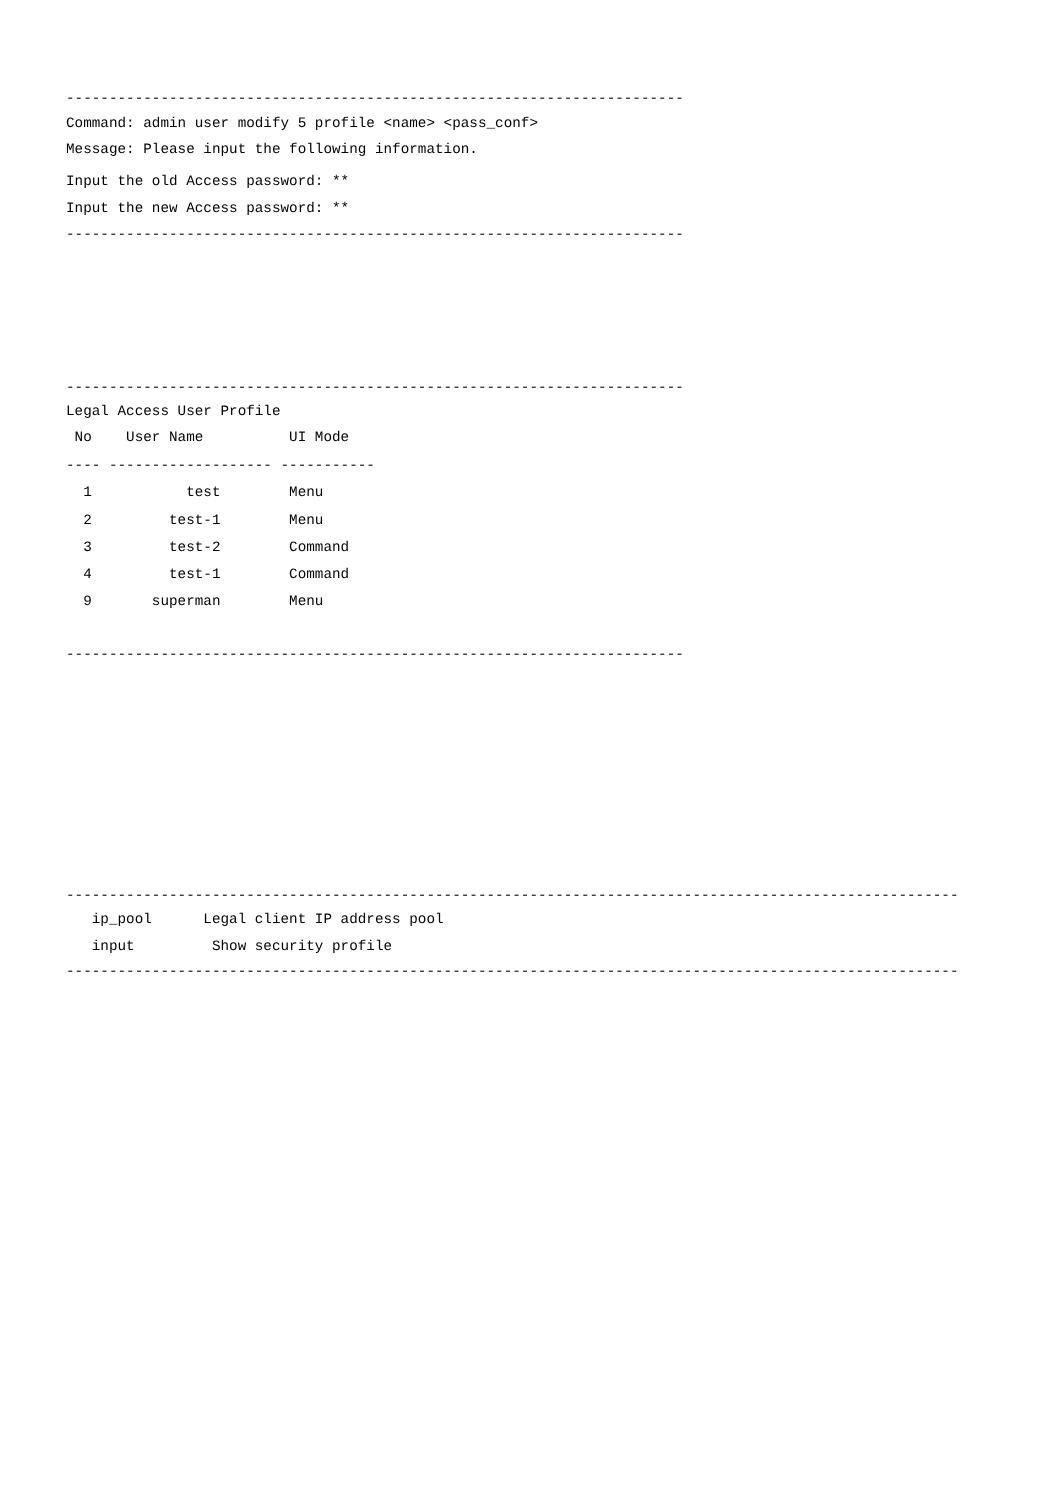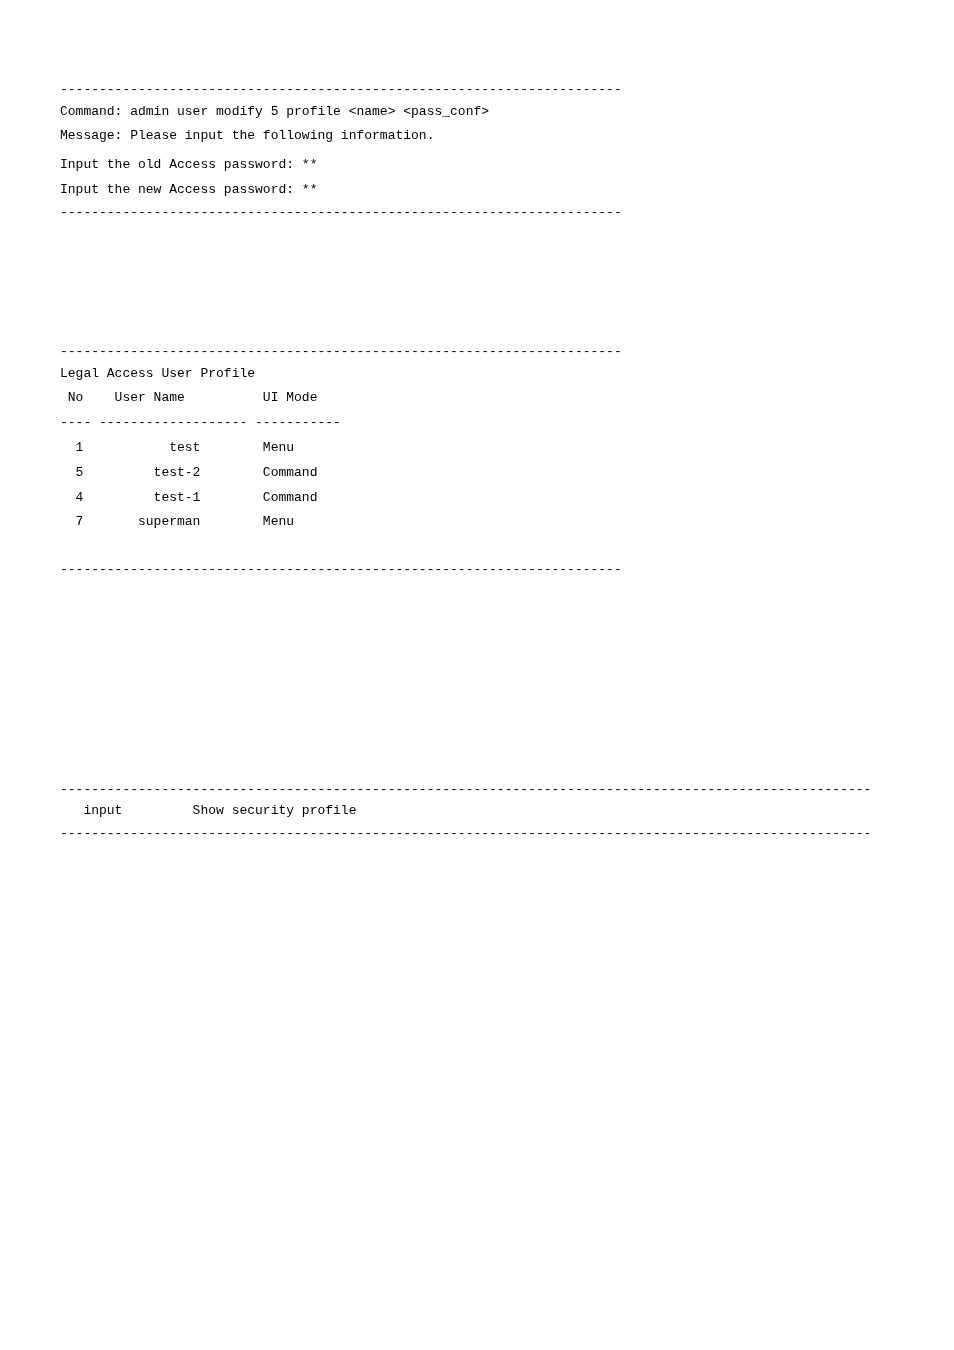--- a/index.html
+++ b/index.html
@@ -58,24 +58,26 @@
   <div class="terminal-content">Input the new Access password: **</div>
   <div class="divider">------------------------------------------------------------------------</div>
 </div>
 
 <div class="block2 terminal-block">
   <div class="divider">------------------------------------------------------------------------</div>
   <div class="terminal-content">Legal Access User Profile</div>
   <div class="terminal-content"> No    User Name          UI Mode</div>
   <div class="terminal-content">---- ------------------- -----------</div>
   <div class="terminal-content">  1           test        Menu</div>
-  <div class="terminal-content">  5         test-2        Command</div>
+  <div class="terminal-content">  2         test-1        Menu</div>
+  <div class="terminal-content">  3         test-2        Command</div>
   <div class="terminal-content">  4         test-1        Command</div>
-  <div class="terminal-content">  7       superman        Menu</div>
+  <div class="terminal-content">  9       superman        Menu</div>
   <div class="terminal-content">&nbsp;</div>
   <div class="divider">------------------------------------------------------------------------</div>
 </div>
 
 <div class="block3 terminal-block">
   <div class="divider">--------------------------------------------------------------------------------------------------------</div>
+  <div class="terminal-content">   ip_pool      Legal client IP address pool</div>
   <div class="terminal-content">   input         Show security profile</div>
   <div class="divider">--------------------------------------------------------------------------------------------------------</div>
 </div>
 
 </body></html>

